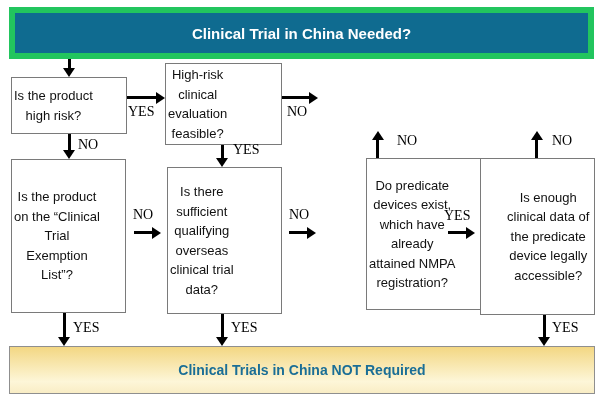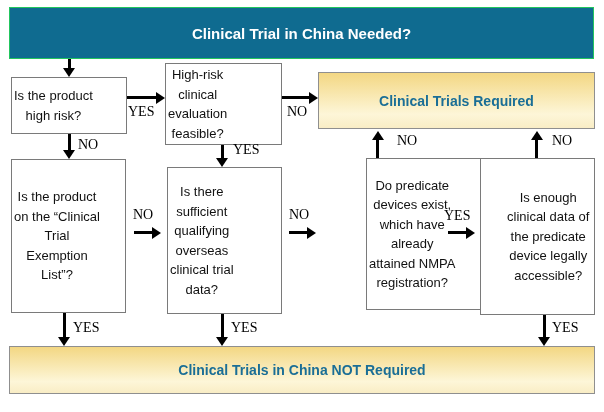--- a/index.html
+++ b/index.html
@@ -3,21 +3,21 @@
 <meta charset="utf-8">
 <style>
   html,body{margin:0;padding:0;background:#fff;}
   .stage{
     position:relative;width:604px;height:412px;background:#fff;overflow:hidden;
     font-family:"Liberation Sans",sans-serif;
   }
   .stage *{box-sizing:border-box;}
   .banner{
     position:absolute;left:9px;top:7px;width:585px;height:52px;
-    background:var(--banner-bg,#0f6b90);border:1px solid #22c55e;
+    background:var(--banner-bg,#0f6b90);border:6px solid #22c55e;
     color:#fff;font-weight:bold;font-size:15px;
     display:flex;align-items:center;justify-content:center;text-align:center;
   }
   .qbox{
     position:absolute;background:#fff;border:1px solid var(--box-border,#7a7a7a);
     color:#111;font-size:13px;line-height:1.5;text-align:center;
     display:flex;align-items:center;
     white-space:pre-line;padding:2px;
   }
   .q1{left:11px;top:77px;width:116px;height:57px;}
@@ -43,23 +43,20 @@
 </style>
 </head>
 <body>
 
 <div class="stage">
 
   <div class="banner">
     <span>Clinical Trial in China Needed?</span>
   </div>
 
-  <div class="outcome required">
-    <span>Clinical Trials Required</span>
-  </div>
   <div class="outcome notreq">
     <span>Clinical Trials in China NOT Required</span>
   </div>
 
   <div class="qbox q1">
     <span>Is the product
 high risk?</span>
   </div>
   <div class="qbox q2">
     <span>High-risk

